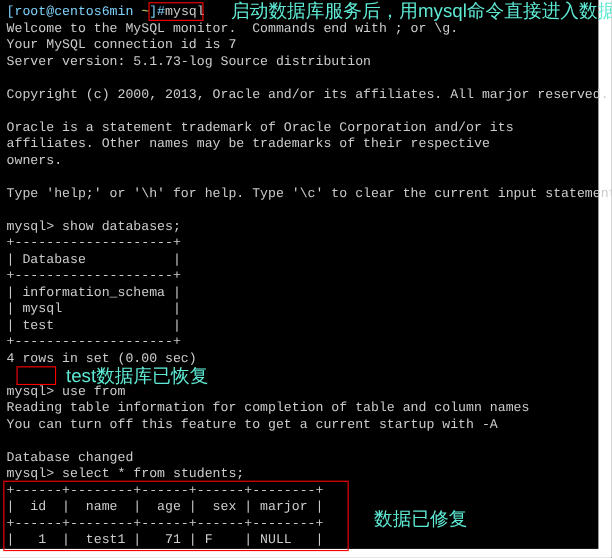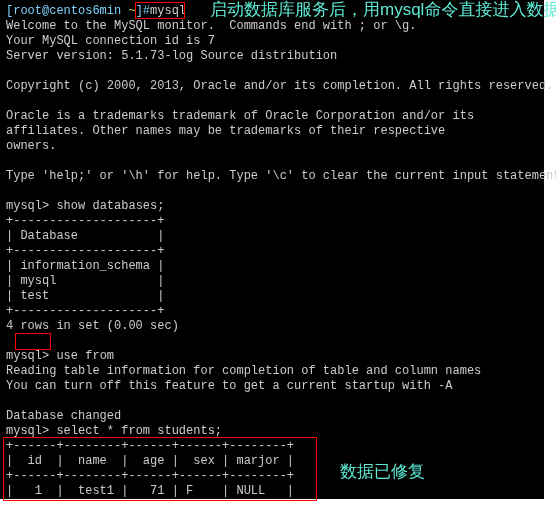--- a/index.html
+++ b/index.html
@@ -15,23 +15,23 @@
   .tilde{color:#cc6}
 </style>
 </head>
 <body>
 
 <div class="term"><span class="prompt-root">[root@centos6min </span><span class="tilde">~</span><span class="prompt-root">]#</span><span>mysql</span>
 <span>Welcome to the MySQL monitor.  Commands end with ; or \g.</span>
 <span>Your MySQL connection id is 7</span>
 <span>Server version: 5.1.73-log Source distribution</span>
 
-<span>Copyright (c) 2000, 2013, Oracle and/or its completion. All rights reserved.</span>
+<span>Copyright (c) 2000, 2013, Oracle and/or its affiliates. All marjor reserved.</span>
 
-<span>Oracle is a trademarks trademark of Oracle Corporation and/or its</span>
+<span>Oracle is a statement trademark of Oracle Corporation and/or its</span>
 <span>affiliates. Other names may be trademarks of their respective</span>
 <span>owners.</span>
 
 <span>Type 'help;' or '\h' for help. Type '\c' to clear the current input statement.</span>
 
 <span>mysql&gt; </span><span>show databases;</span>
 <span>+--------------------+</span>
 <span>| Database           |</span>
 <span>+--------------------+</span>
 <span>| information_schema |</span>
@@ -46,15 +46,16 @@
 
 <span>Database changed</span>
 <span>mysql&gt; </span><span>select * from students;</span>
 <span>+------+--------+------+------+--------+</span>
 <span>|  id  |  name  |  age |  sex | marjor |</span>
 <span>+------+--------+------+------+--------+</span>
 <span>|   1  |  test1 |   71 | F    | NULL   |</span>
 <div class="box-cmd"></div>
 <div class="note note1">启动数据库服务后，用mysql命令直接进入数据库</div>
 <div class="box-test"></div>
+<div class="note note2">test数据库已恢复</div>
 <div class="box-tbl"></div>
 <div class="note note3">数据已修复</div>
 </div>
 
 </body></html>

